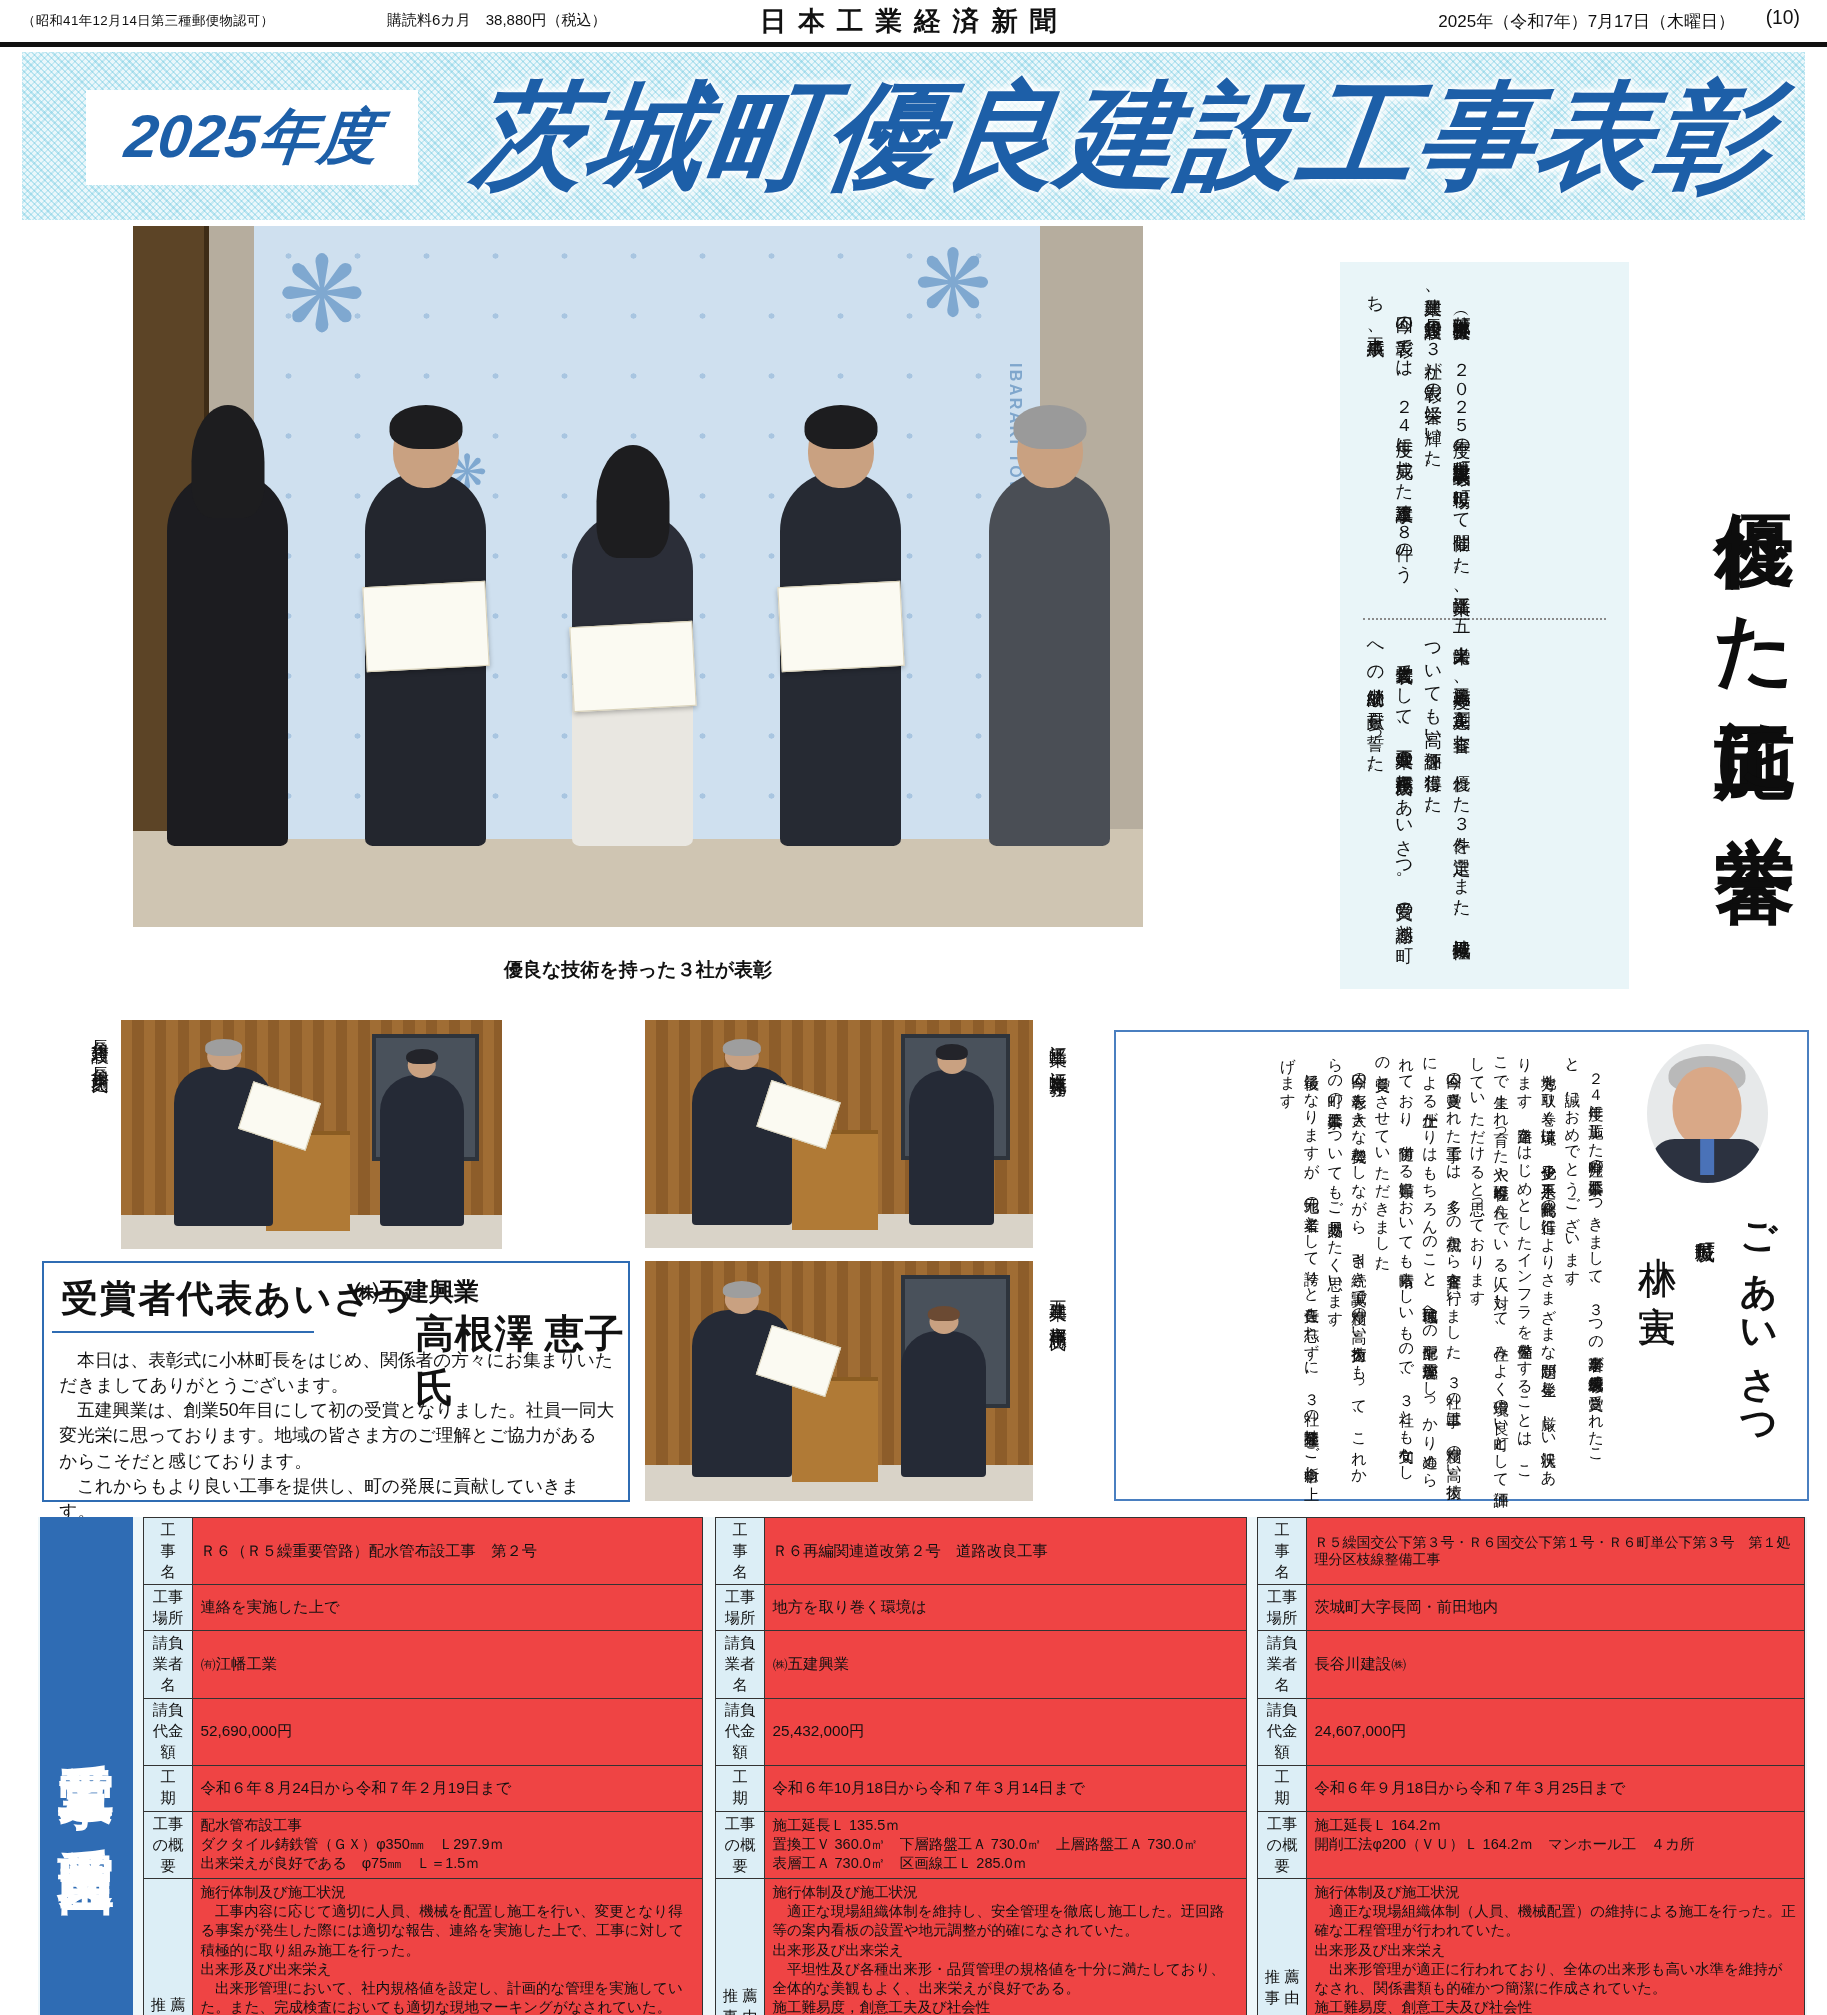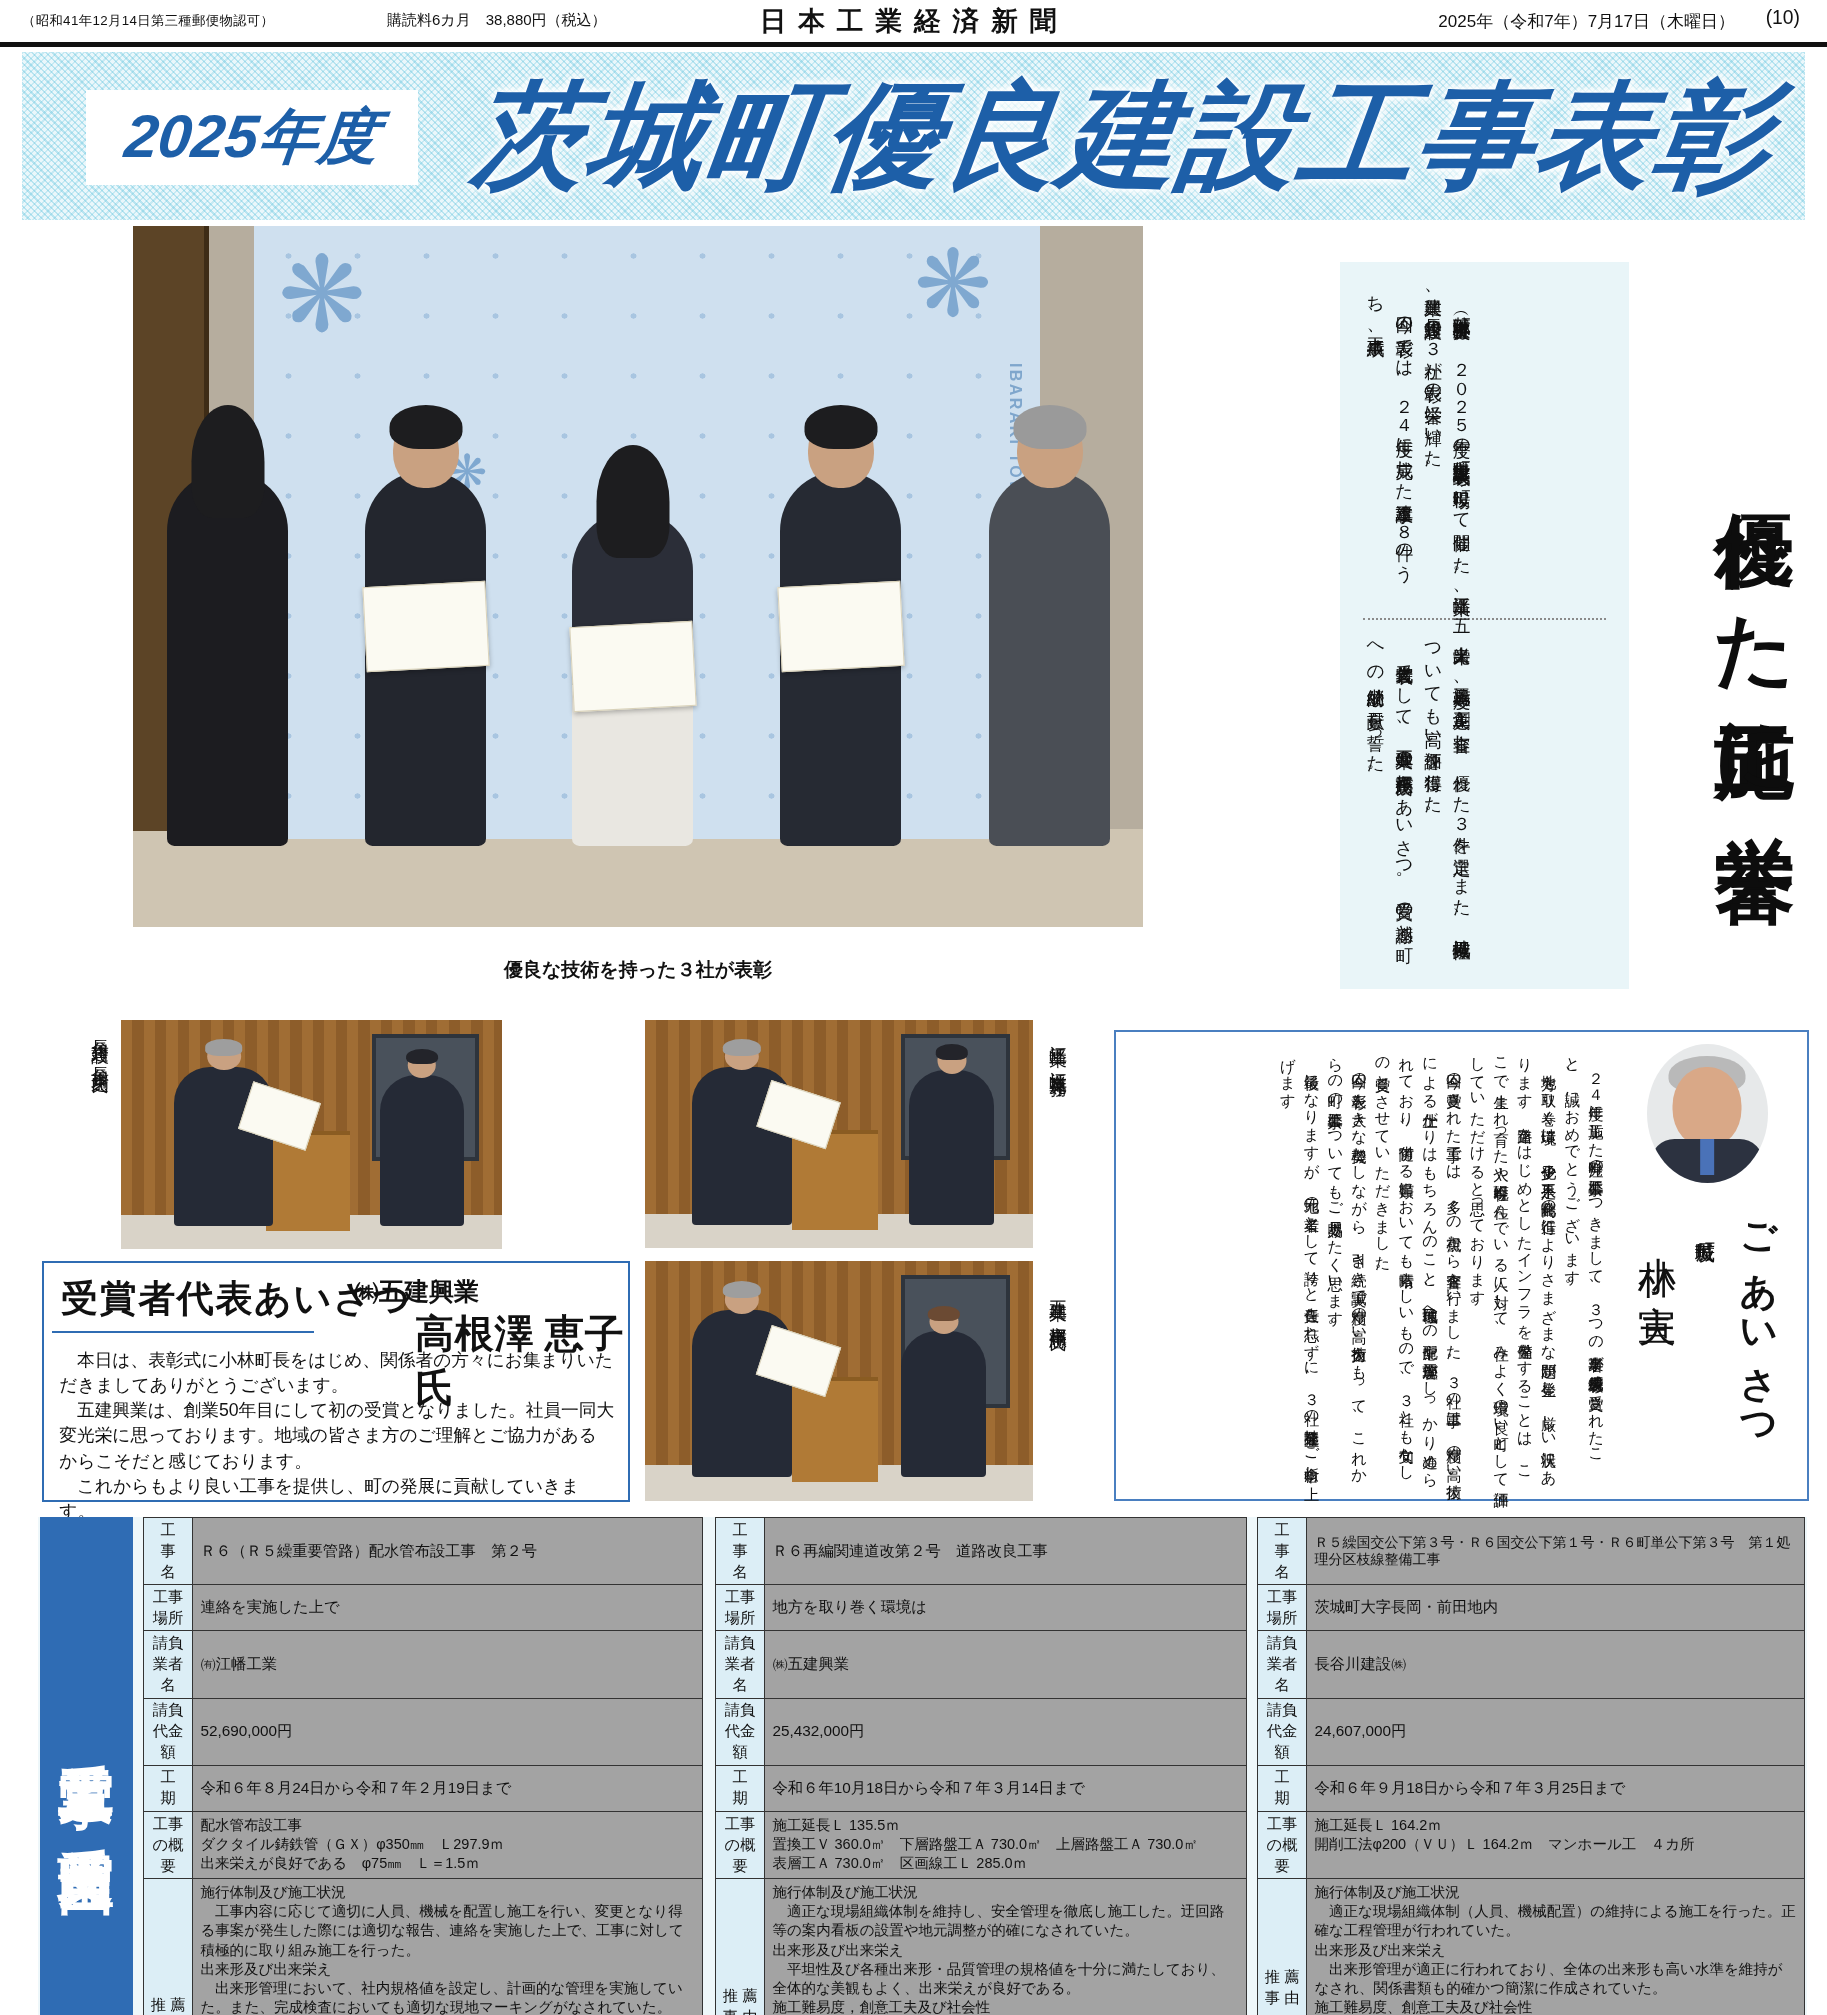--- a/index.html
+++ b/index.html
@@ -87,21 +87,21 @@
   .g-title{font-size:37px;font-weight:bold;letter-spacing:5.6px}
   .g-role{font-size:20px;margin-top:28px;margin-right:13.7px;margin-left:10.5px}
   .g-name{font-size:38px;margin-top:28px;letter-spacing:3.2px}
 
   
   .band{left:38px;top:1517px;width:1769px;height:502px;background:#eef7fa}
   .secbanner{left:40px;top:1517px;width:93px;height:502px;background:#2f6cb4;display:flex;align-items:center;justify-content:center}
   .secbanner span{color:#fff;font-size:56px;font-weight:bold;letter-spacing:4px}
   table.ptab{position:absolute;top:1517px;height:502px;border-collapse:collapse;table-layout:fixed;background:#fff;border:1.2px solid #333}
   .ptab th{background:#dceef6;font-weight:normal;font-size:15.3px;border:0.8px solid #333;padding:1.6px;width:45px;text-align:center}
-  .ptab td{border:0.8px solid #333;font-size:15.3px;padding:2.4px 7.3px;vertical-align:middle;background:#a3a3a3}
+  .ptab td{border:0.8px solid #333;font-size:15.3px;padding:2.4px 7.3px;vertical-align:middle;background:#ef4444}
   .ptab tr.small td{font-size:14.5px;line-height:1.32;vertical-align:top;padding-top:4px}
   .r1{height:40px}.r2{height:31px}.r3{height:31px}.r4{height:31px}.r5{height:31px}.r6{height:64px}
 </style>
 </head>
 <body>
 
 <div id="page">
 
   <div class="abs hdr-small" style="left:22px;top:12px">（昭和41年12月14日第三種郵便物認可）</div>
   <div class="abs hdr-sub" style="left:387px;top:10.5px">購読料6カ月　38,880円（税込）</div>

